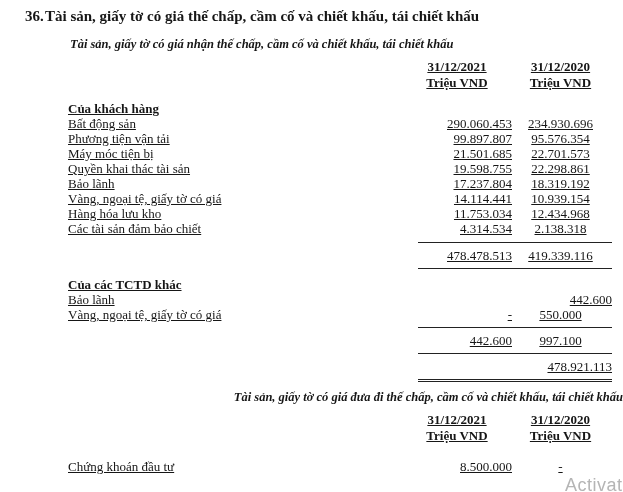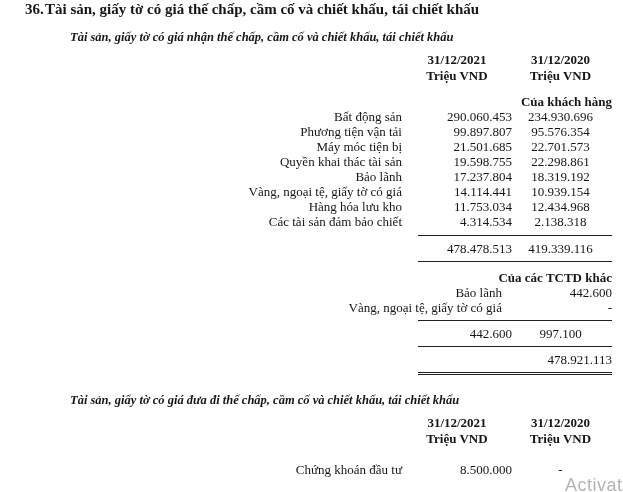--- a/index.html
+++ b/index.html
@@ -6,36 +6,37 @@
   html, body { background: #ffffff; }
   body {
     width: 623px; height: 492px;
     font-family: "Liberation Serif", serif;
     color: #161616;
     overflow: hidden;
   }
   .page {
     position: relative;
     width: 623px; height: 492px;
+    padding-top: 7px;
     overflow: hidden;
     background: #ffffff;
   }
   .title-row { display: flex; align-items: baseline; }
   .sec-num {
     width: 45px; padding-left: 25px;
     font-weight: bold; font-size: 15px; line-height: 19px;
   }
   .sec-title { font-weight: bold; font-size: 15px; line-height: 19px; }
   .subtitle {
     margin-left: 70px; margin-top: 11px;
     font-style: italic; font-weight: bold; font-size: 12.5px; line-height: 15px;
   }
   .tbl { margin-left: 68px; width: 544px; font-size: 13px; }
-  .row { display: flex; line-height: 15px; }
-  .lbl { flex: 1; text-align: right; }
+  .row { display: flex; line-height: 15px; text-decoration: underline; }
+  .lbl { flex: 1; text-align: left; }
   .c1 { width: 110px; text-align: right; }
   .c2 { width: 100px; text-align: center; padding-right: 3px; }
   .hdr-row { display: flex; margin-top: 7px; font-weight: bold; line-height: 16px; }
   .hdr { text-align: center; }
   .hdr div { white-space: nowrap; }
   .group-hdr { font-weight: bold; margin-top: 10px; }
   .rule {
     margin-left: 350px; width: 194px; height: 0;
     border-top: 1px solid #222222;
   }
@@ -138,37 +139,38 @@
       <div class="lbl">Của các TCTD khác</div>
     </div>
 
     <div class="row">
       <div class="lbl">Bảo lãnh</div>
       <div class="c1">442.600</div>
     </div>
     <div class="row">
       <div class="lbl">Vàng, ngoại tệ, giấy tờ có giá</div>
       <div class="c1">-</div>
+      <div class="c2">550.000</div>
     </div>
 
     <div class="rule mt5"></div>
     <div class="row mt5">
       <div class="lbl"></div>
       <div class="c1">442.600</div>
       <div class="c2">997.100</div>
     </div>
     <div class="rule mt5"></div>
     <div class="row mt5">
       <div class="lbl"></div>
       <div class="c1">478.921.113</div>
     </div>
     <div class="rule-double mt5"></div>
   </div>
 
-  <div class="subtitle mt18" style="margin-top:18px;">Tài sản, giấy tờ có giá đưa đi thế chấp, cầm cố và chiết khấu, tái chiết khấu</div>
+  <div class="subtitle mt18" style="margin-top:8px;text-align:right;">Tài sản, giấy tờ có giá đưa đi thế chấp, cầm cố và chiết khấu, tái chiết khấu</div>
 
   <div class="tbl">
     <div class="row hdr-row">
       <div class="lbl"></div>
       <div class="c1 hdr">
         <div>31/12/2021</div>
         <div>Triệu VND</div>
       </div>
       <div class="c2 hdr">
         <div>31/12/2020</div>

